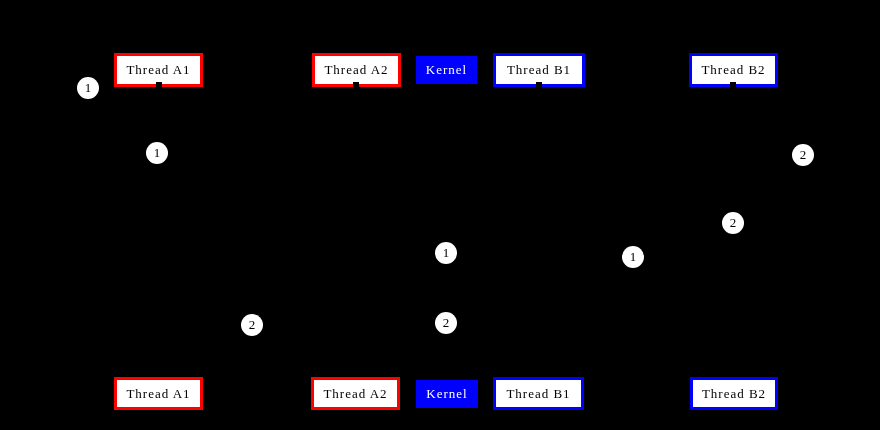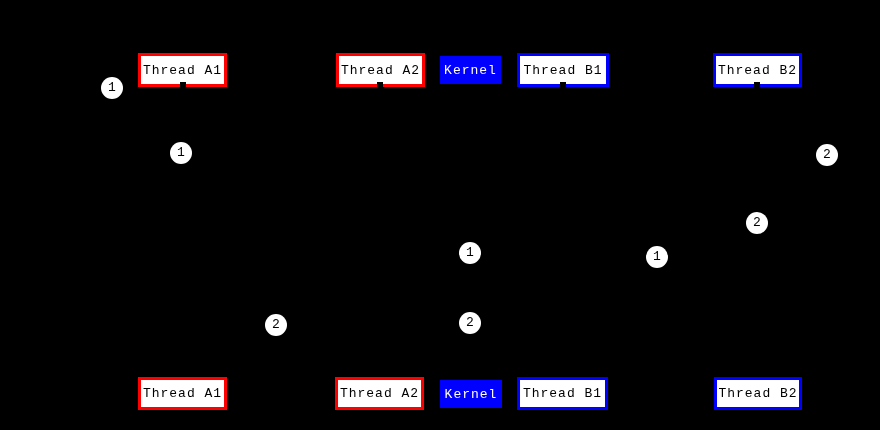--- a/index.html
+++ b/index.html
@@ -5,23 +5,22 @@
   html, body {
     margin: 0;
     padding: 0;
     background: #000000;
   }
   .canvas {
     position: relative;
     width: 816px;
     height: 430px;
     background: var(--diagram-bg, #000000);
-    font-family: Liberation Mono, monospace;
+    font-family: Liberation Serif, serif;
     overflow: hidden;
-    margin-left: 24px;
   }
   .actor {
     position: absolute;
     box-sizing: border-box;
     background: var(--box-fill, #ffffff);
     color: var(--box-text, #000000);
     display: flex;
     align-items: center;
     justify-content: center;
     font-size: 13px;

